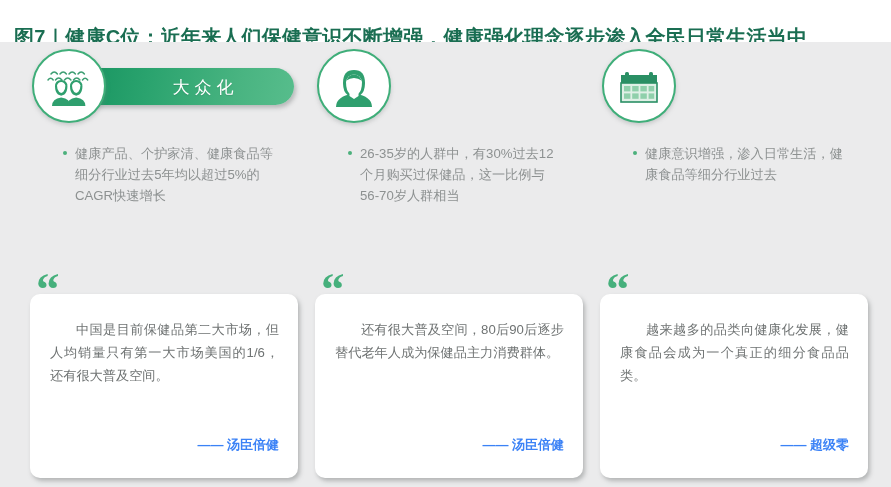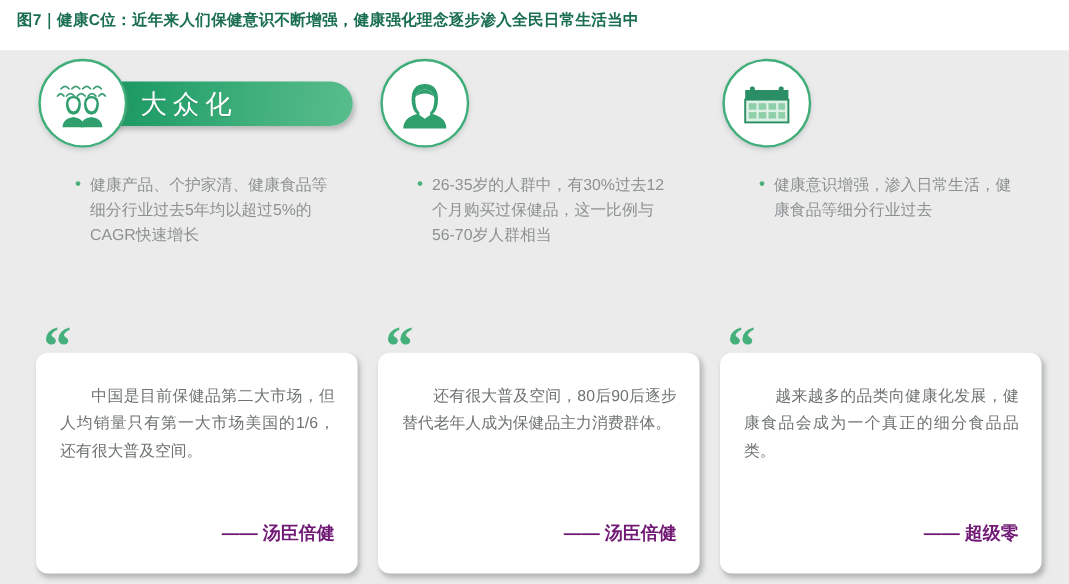--- a/index.html
+++ b/index.html
@@ -17,22 +17,22 @@
   .header {
     position: absolute;
     left: 0; top: 0;
     width: 891px;
     height: 42px;
     background: #ffffff;
   }
   .header-title {
     position: absolute;
     left: 14px;
-    top: 8px;
-    font-size: 13px;
+    top: 24px;
+    font-size: 20px;
     font-weight: bold;
     color: #1a6e52;
     letter-spacing: 0.2px;
     white-space: nowrap;
   }
 
   
   .board {
     position: absolute;
     left: 0; top: 42px;
@@ -63,23 +63,24 @@
     height: 37px;
     border-radius: 19px;
     background: linear-gradient(100deg, #13915d 0%, #2aa36e 35%, #49b481 75%, #57bd8c 100%);
     box-shadow: 2px 3px 4px rgba(120,125,125,0.45);
   }
   .pill-label {
     position: absolute;
     left: 0; right: 0;
     top: 50%;
     transform: translateY(-50%);
+    text-align: center;
     padding-left: 44px;
     color: #ffffff;
-    font-size: 22px;
+    font-size: 17px;
     letter-spacing: 5px;
     text-indent: 5px;
     text-shadow: 0 1px 1px rgba(0,0,0,0.12);
     font-family: Liberation Mono, monospace;
   }
   .badge {
     position: absolute;
     left: 10px;
     top: 7px;
     width: 74px;
@@ -157,22 +158,22 @@
     color: #6f7373;
     font-size: 13.2px;
     line-height: 23px;
     text-indent: 26px;
     text-align: justify;
   }
   .card-source {
     position: absolute;
     right: 19px;
     bottom: 24px;
-    color: #701a75;
-    font-size: 15px;
+    color: #3b82f6;
+    font-size: 13px;
     font-weight: bold;
     white-space: nowrap;
   }
 </style>
 </head>
 <body>
 
 <div class="header">
   <div class="header-title">图7｜健康C位：近年来人们保健意识不断增强，健康强化理念逐步渗入全民日常生活当中</div>
 </div>

